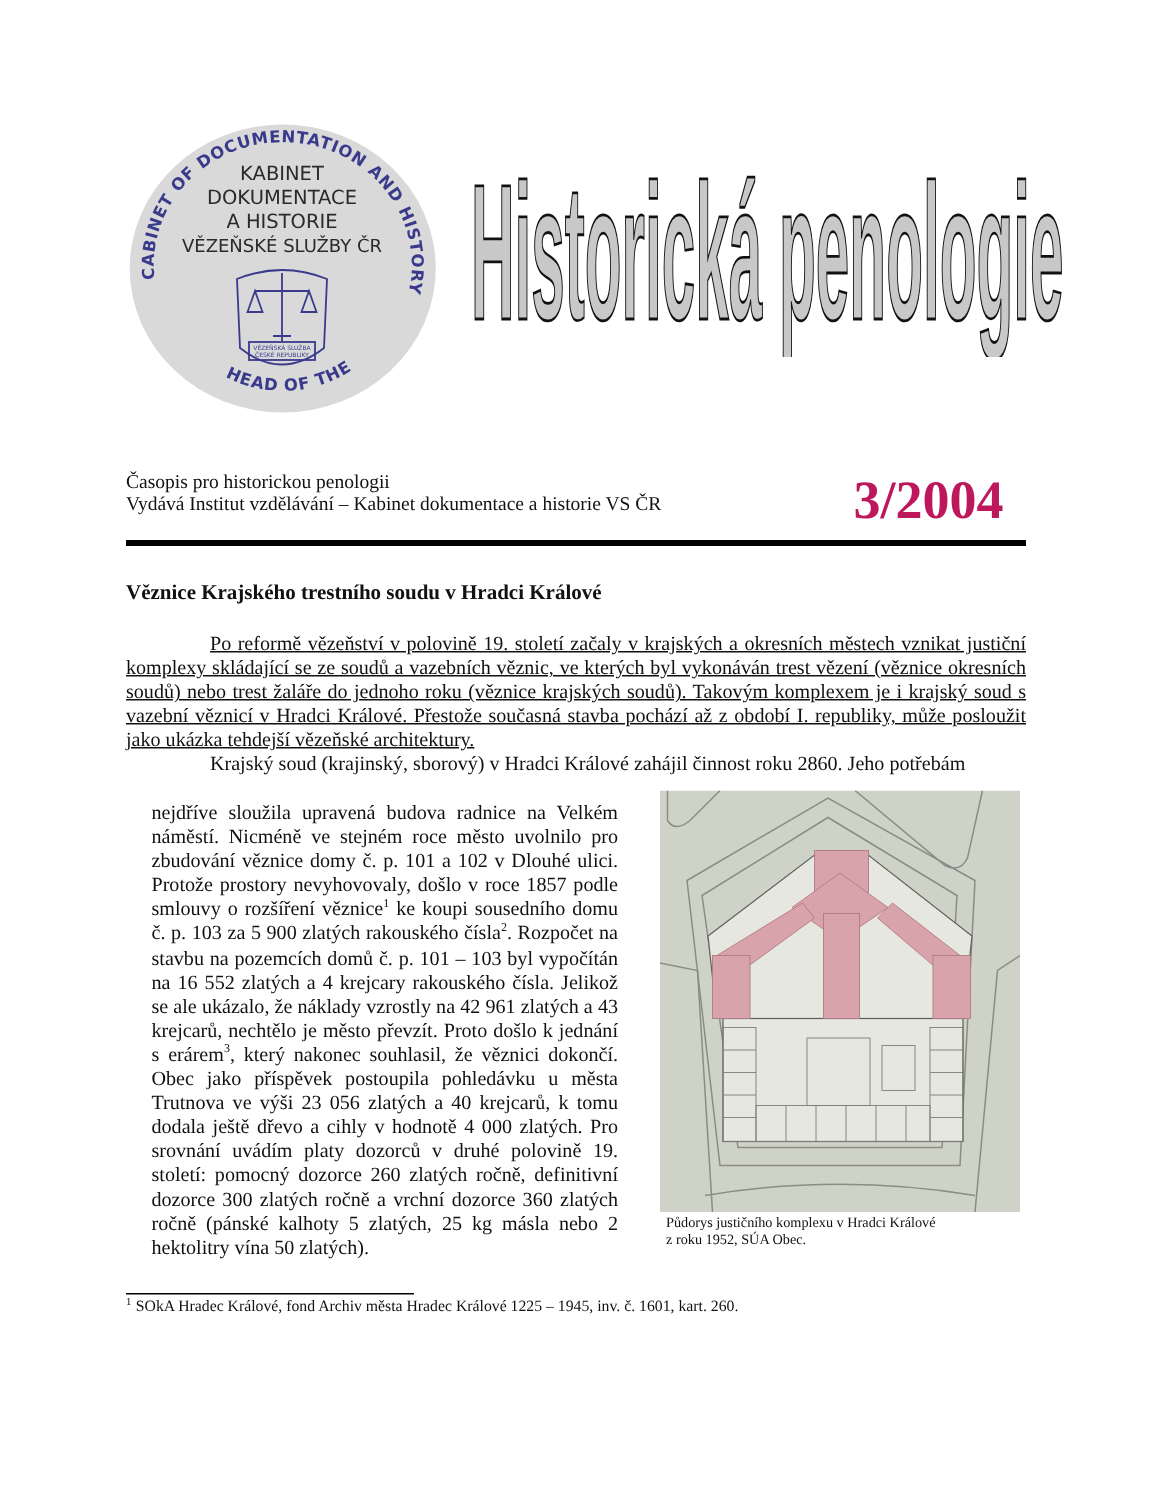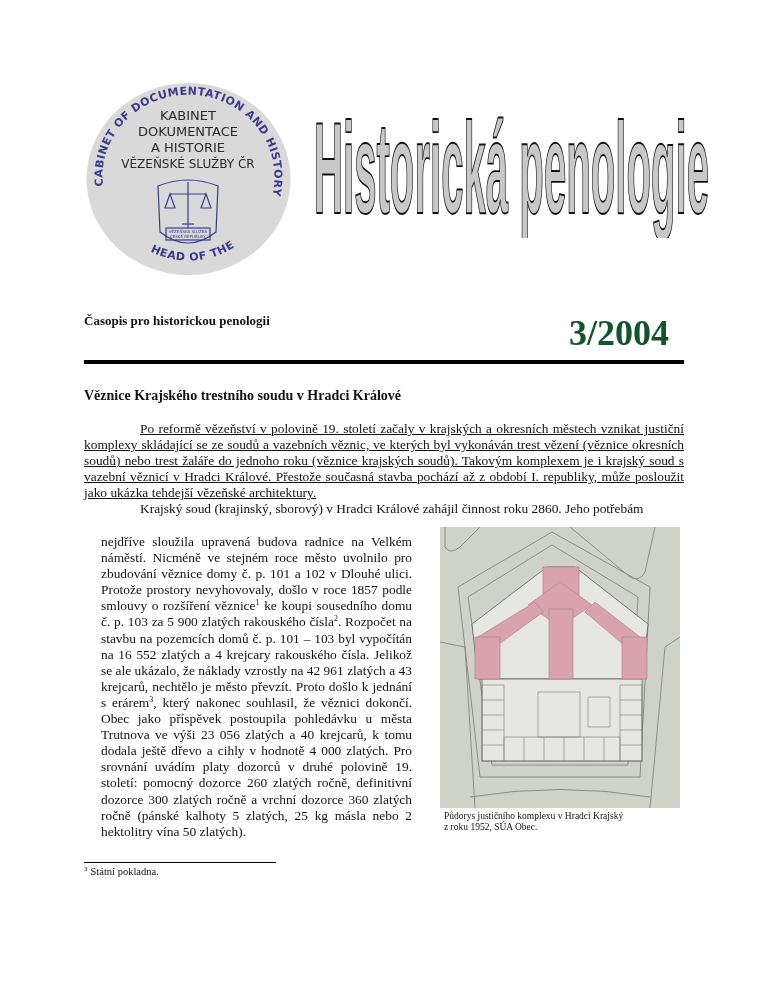--- a/index.html
+++ b/index.html
@@ -8,22 +8,22 @@
 
   
   .logo { position: absolute; left: 86px; top: 82px; width: 205px; height: 194px; }
   .logo svg { width: 100%; height: 100%; }
 
   
   .wordart { position: absolute; left: 314px; top: 108px; width: 400px; height: 130px; }
   .wordart svg { width: 100%; height: 100%; }
 
   
-  .masthead { position: absolute; left: 84px; top: 313px; font-weight: bold; font-size: 13px; line-height: 15px; }
-  .issue { position: absolute; left: 569px; top: 312px; font-weight: bold; font-size: 36px; color: #14532d; letter-spacing: 0px; }
+  .masthead { position: absolute; left: 84px; top: 313px; font-weight: normal; font-size: 13px; line-height: 15px; }
+  .issue { position: absolute; left: 569px; top: 312px; font-weight: bold; font-size: 36px; color: #be185d; letter-spacing: 0px; }
   .rule { position: absolute; left: 84px; top: 360px; width: 600px; height: 4px; background: #000; }
 
   .article-title { position: absolute; left: 84px; top: 388px; width: 600px; font-weight: bold; font-size: 14px; }
 
   .body-text { position: absolute; font-size: 13.4px; line-height: 16.1px; text-align: justify; }
   .p-full { left: 84px; top: 421px; width: 600px; }
   .p-full p { margin: 0; text-indent: 56px; text-decoration: underline; }
   .p-col { left: 84px; top: 517px; width: 345px; }
   .p-col p { margin: 17px; }
   .first-line { position: absolute; left: 84px; top: 501px; width: 600px; font-size: 13.4px; line-height: 16.1px; text-indent: 56px; text-align: justify; white-space: nowrap; }
@@ -77,20 +77,21 @@
 </div>
 
 <div class="wordart">
   <svg viewBox="0 0 400 130" preserveAspectRatio="none">
     <text x="0" y="122" textLength="395" lengthAdjust="spacingAndGlyphs" font-family="Liberation Sans, sans-serif" font-weight="bold" font-size="150" fill="#c8c8c8" stroke="#111" stroke-width="2.2" transform="scale(1,0.86)">Historická penologie</text>
   </svg>
 </div>
 
 <div class="masthead">
   <div>Časopis pro historickou penologii</div>
+  <div>Vydává Institut vzdělávání – Kabinet dokumentace a historie VS ČR</div>
 </div>
 <div class="issue">3/2004</div>
 <div class="rule"></div>
 
 <div class="article-title">Věznice Krajského trestního soudu v Hradci Králové</div>
 
 <div class="body-text p-full">
   <p>Po reformě vězeňství v polovině 19. století začaly v krajských a okresních městech vznikat justiční komplexy skládající se ze soudů a vazebních věznic, ve kterých byl vykonáván trest vězení (věznice okresních soudů) nebo trest žaláře do jednoho roku (věznice krajských soudů). Takovým komplexem je i krajský soud s vazební věznicí v Hradci Králové. Přestože současná stavba pochází až z období I. republiky, může posloužit jako ukázka tehdejší vězeňské architektury.</p>
 </div>
 
@@ -147,20 +148,20 @@
         <line x1="180" y1="218" x2="202" y2="218"></line>
       <line x1="84" y1="210" x2="84" y2="234"></line>
         <line x1="104" y1="210" x2="104" y2="234"></line>
         <line x1="124" y1="210" x2="124" y2="234"></line>
         <line x1="144" y1="210" x2="144" y2="234"></line>
         <line x1="164" y1="210" x2="164" y2="234"></line>
     </g>
   </svg>
 </div>
 <div class="caption">
-  <div>Půdorys justičního komplexu v Hradci Krajský</div>
+  <div>Půdorys justičního komplexu v Hradci Králové</div>
   <div>z roku 1952, SÚA Obec.</div>
 </div>
 
 <div class="fn-rule"></div>
 <div class="footnotes">
-  <div><sup>3</sup><span>Státní pokladna.</span></div>
+  <div><sup>1</sup><span>SOkA Hradec Králové, fond Archiv města Hradec Králové 1225 – 1945, inv. č. 1601, kart. 260.</span></div>
 </div>
 
 </body></html>

